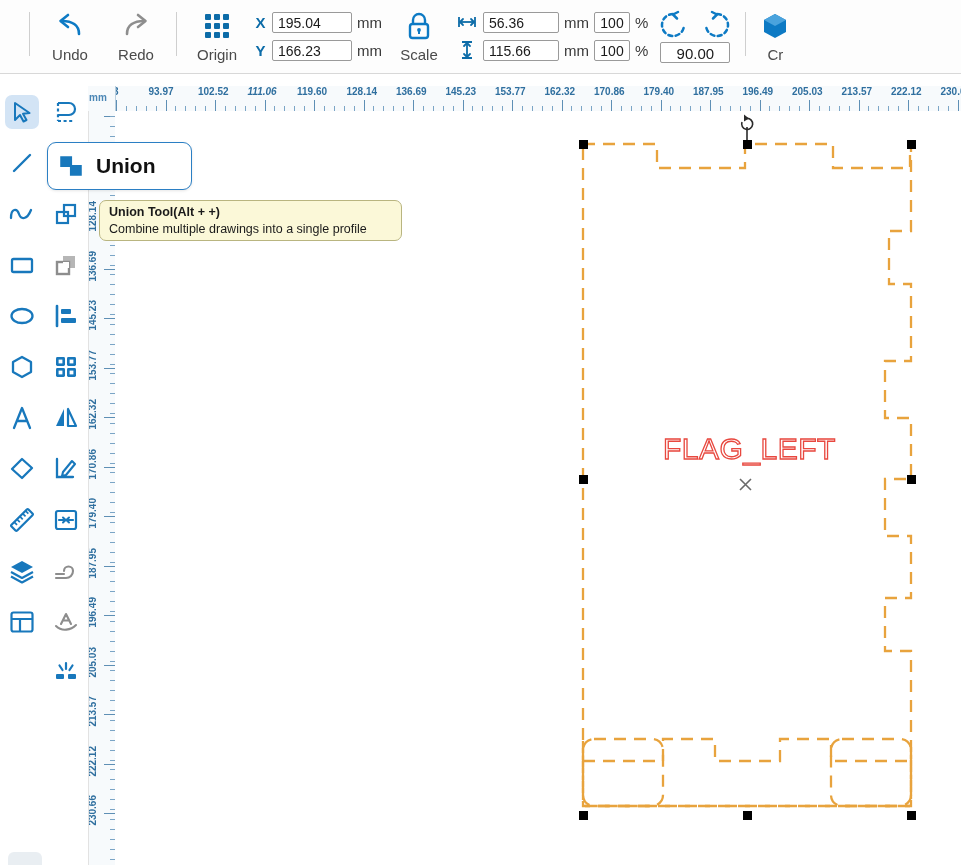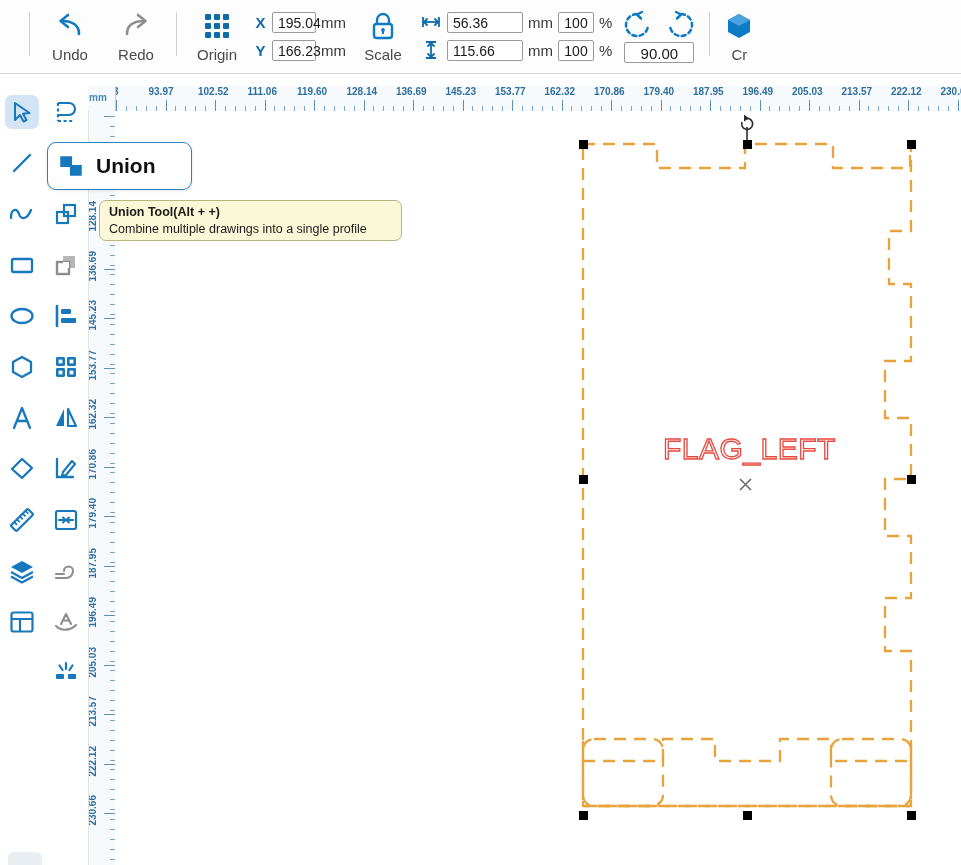--- a/index.html
+++ b/index.html
@@ -62,21 +62,21 @@
   .num-box {
     border: 1px solid #9a9a9a; background: #fff;
     height: 21px; line-height: 21px;
     font-size: 14px; color: #1a1a1a;
     padding: 0 5px;
     box-sizing: border-box;
     font-family: "Liberation Sans", sans-serif;
     border-radius: 2px;
     text-align: left;
   }
-  .num-box.w-x { width: 44px; }
+  .num-box.w-x { width: 80px; }
   .num-box.w-dim { width: 76px; }
   .num-box.w-pct { width: 36px; text-align: center; }
   .num-box.w-rot { width: 70px; text-align: center; font-size: 15px; }
   .unit {
     font-size: 15px; color: #3a3a3a;
     font-family: "Liberation Sans", sans-serif;
   }
   .dim-ic { width: 22px; display:flex; align-items:center; justify-content:center; }
 
   .rot-group {
@@ -358,21 +358,21 @@
       <div class="tick min" style="left: 87.4px;"></div>
       <div class="tick min" style="left: 97.3px;"></div>
       <div class="tick min" style="left: 107.2px;"></div>
       <div class="tick min" style="left: 117.1px;"></div>
       <div class="rlabel" style="left: 110px;">102.52</div>
       <div class="tick maj" style="left: 127px;"></div>
       <div class="tick min" style="left: 136.9px;"></div>
       <div class="tick min" style="left: 146.8px;"></div>
       <div class="tick min" style="left: 156.7px;"></div>
       <div class="tick min" style="left: 166.6px;"></div>
-      <div class="rlabel" style="left: 159.5px;">111.06</div>
+      <div class="rlabel" style="left: 159.5px; font-style: italic;">111.06</div>
       <div class="tick maj" style="left: 176.5px;"></div>
       <div class="tick min" style="left: 186.4px;"></div>
       <div class="tick min" style="left: 196.3px;"></div>
       <div class="tick min" style="left: 206.2px;"></div>
       <div class="tick min" style="left: 216.1px;"></div>
       <div class="rlabel" style="left: 209px;">119.60</div>
       <div class="tick maj" style="left: 226px;"></div>
       <div class="tick min" style="left: 235.9px;"></div>
       <div class="tick min" style="left: 245.8px;"></div>
       <div class="tick min" style="left: 255.7px;"></div>

